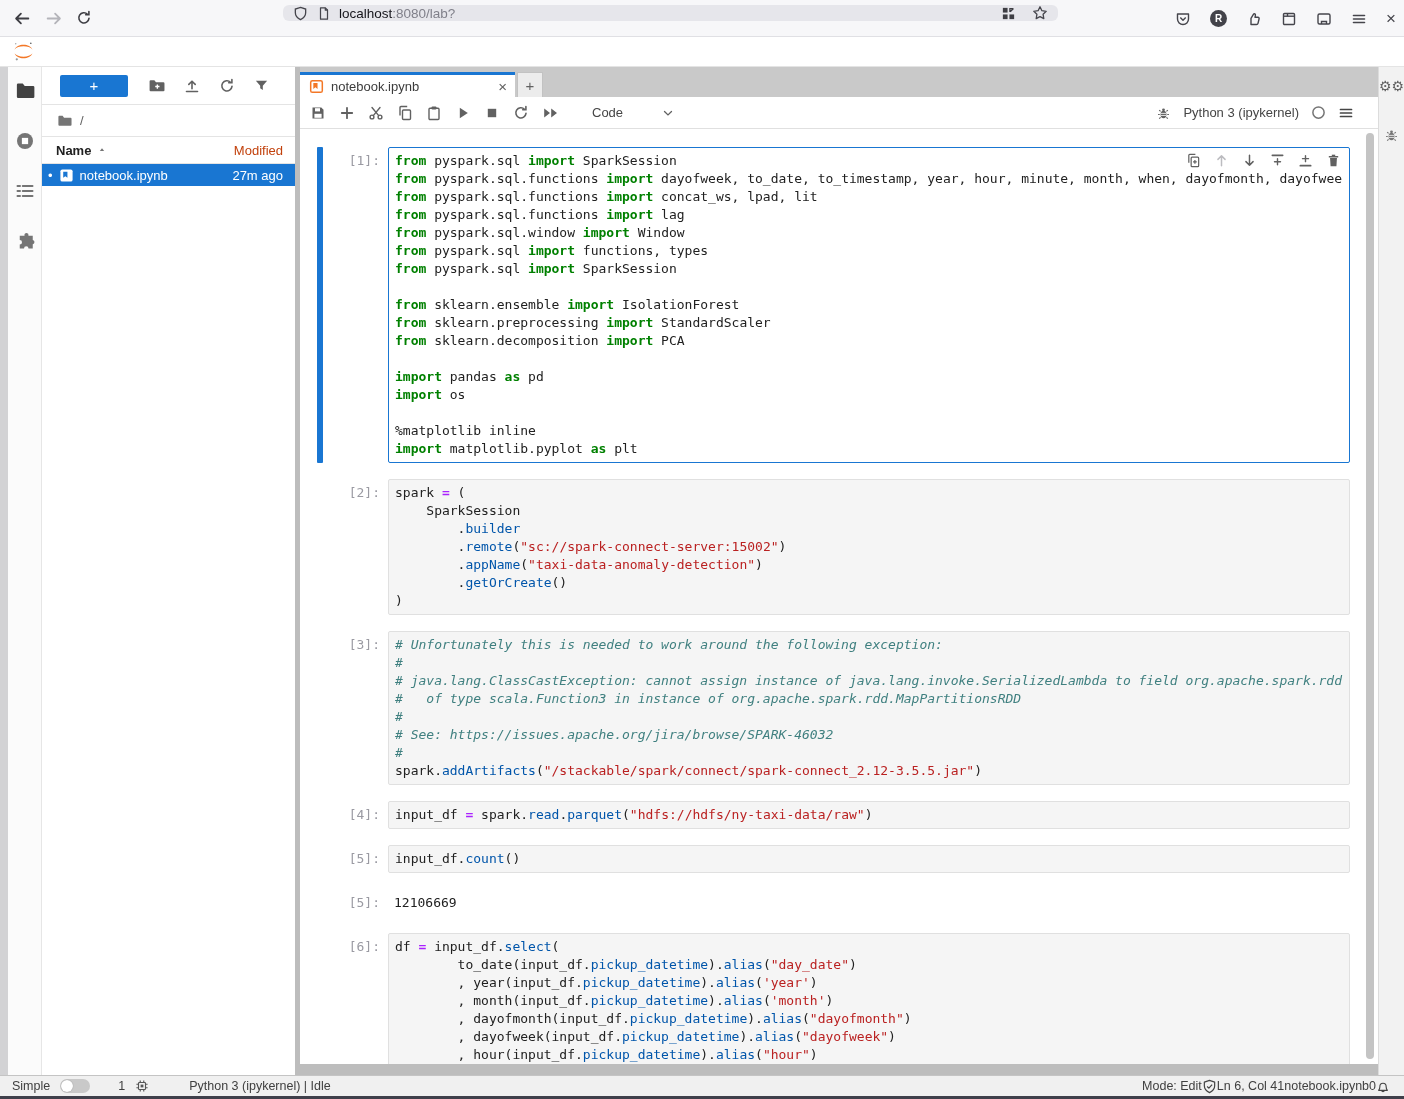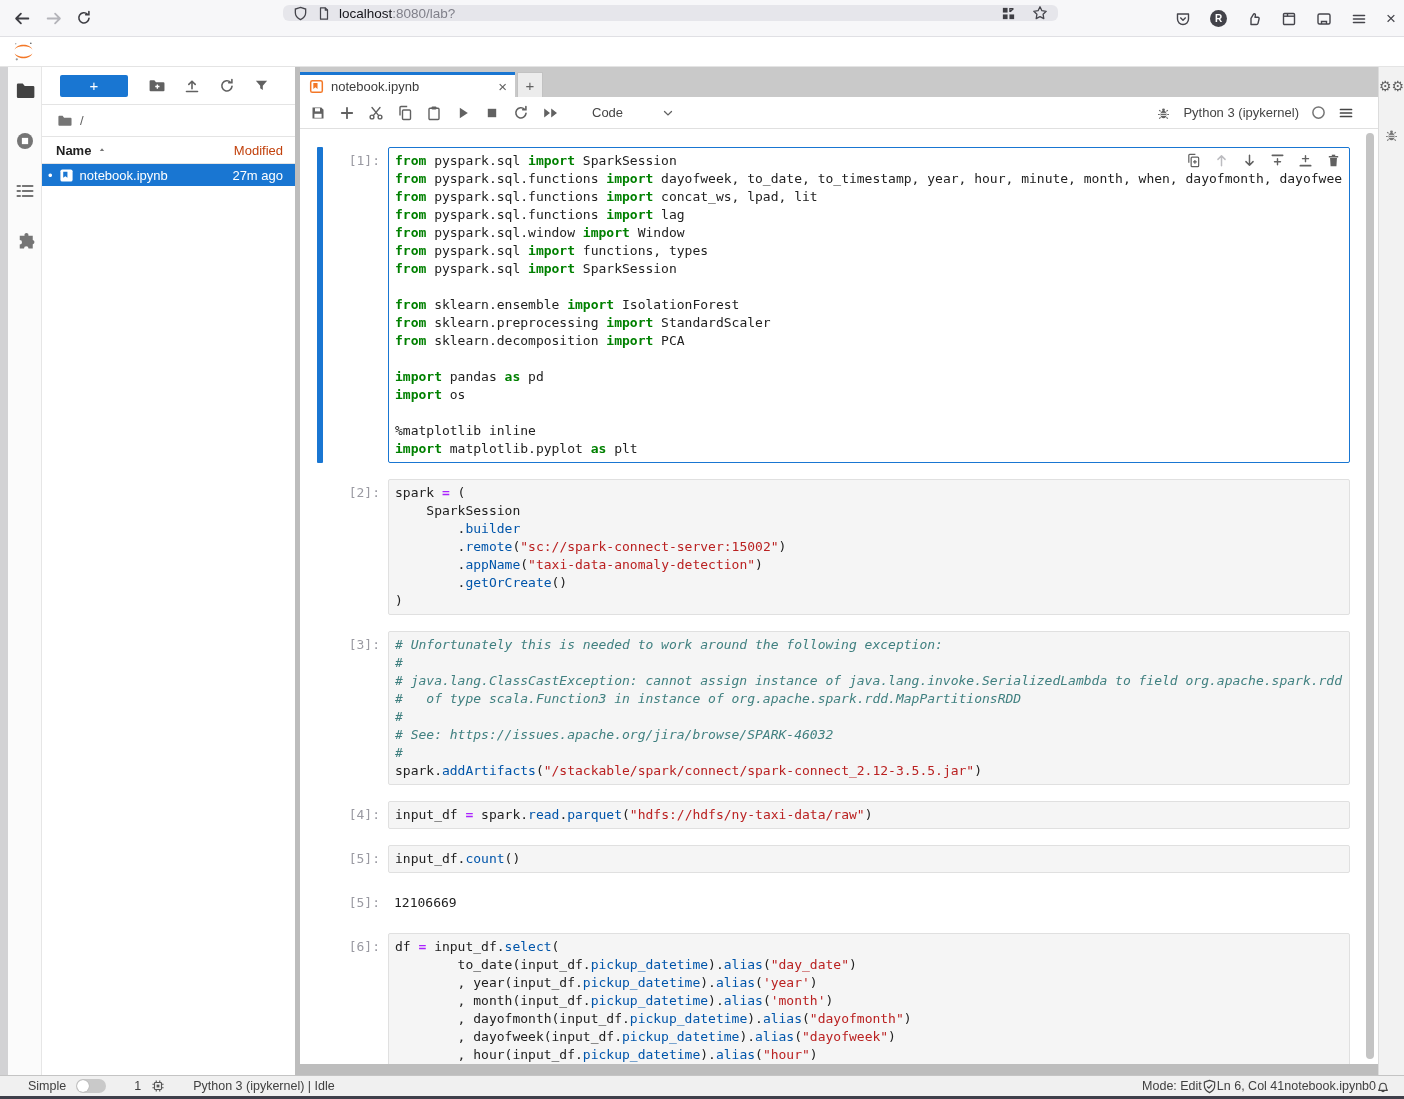--- a/index.html
+++ b/index.html
@@ -102,27 +102,27 @@
                    background:#c4c4c4; border-radius:4px; }
   #rightbar { position:absolute; left:1378px; top:0; width:26px; height:1008px; background:#f2f2f2;
               border-left:1px solid #dcdcdc; display:flex; flex-direction:column; align-items:center;
               padding-top:12px; gap:34px; }
   #gears-glyph { font-size:14px; color:#616161; line-height:1; }
 
   
   #statusbar { position:absolute; left:0; top:1075px; width:1404px; height:21px; background:#f0f0f0;
                border-top:1px solid #c4c4c4; display:flex; align-items:center;
                font-size:12.5px; color:#404040; }
-  .sb-left { display:flex; align-items:center; gap:10px; padding-left:28px; }
+  .sb-left { display:flex; align-items:center; gap:10px; padding-left:12px; }
   .sb-right { margin-left:auto; display:flex; align-items:center; padding-right:14px; }
   #simple-toggle { width:30px; height:14px; background:#c9c9c9; border-radius:7px; position:relative; cursor:pointer; }
   #simple-toggle .knob { position:absolute; left:1px; top:1px; width:12px; height:12px; background:#fff;
                          border-radius:50%; box-shadow:0 0 1px rgba(0,0,0,.4); }
   #kernel-count { margin-left:18px; }
-  #kernel-status-text { margin-left:18px; }
+  #kernel-status-text { margin-left:30px; }
   #window-bottom { position:absolute; left:0; top:1096px; width:1404px; height:3px; background:#3f3f4a; }
 </style>
 </head>
 <body>
 
 <div id="browser-bar">
   <div class="bb-left">
     <span class="ic">
       <svg width="17" height="17" viewBox="0 0 16 16" fill="none" stroke="#3e3e44" stroke-width="1.7" stroke-linecap="round" stroke-linejoin="round">
           <path d="M13.5 8h-11M6.5 3.5L2 8l4.5 4.5"></path>

